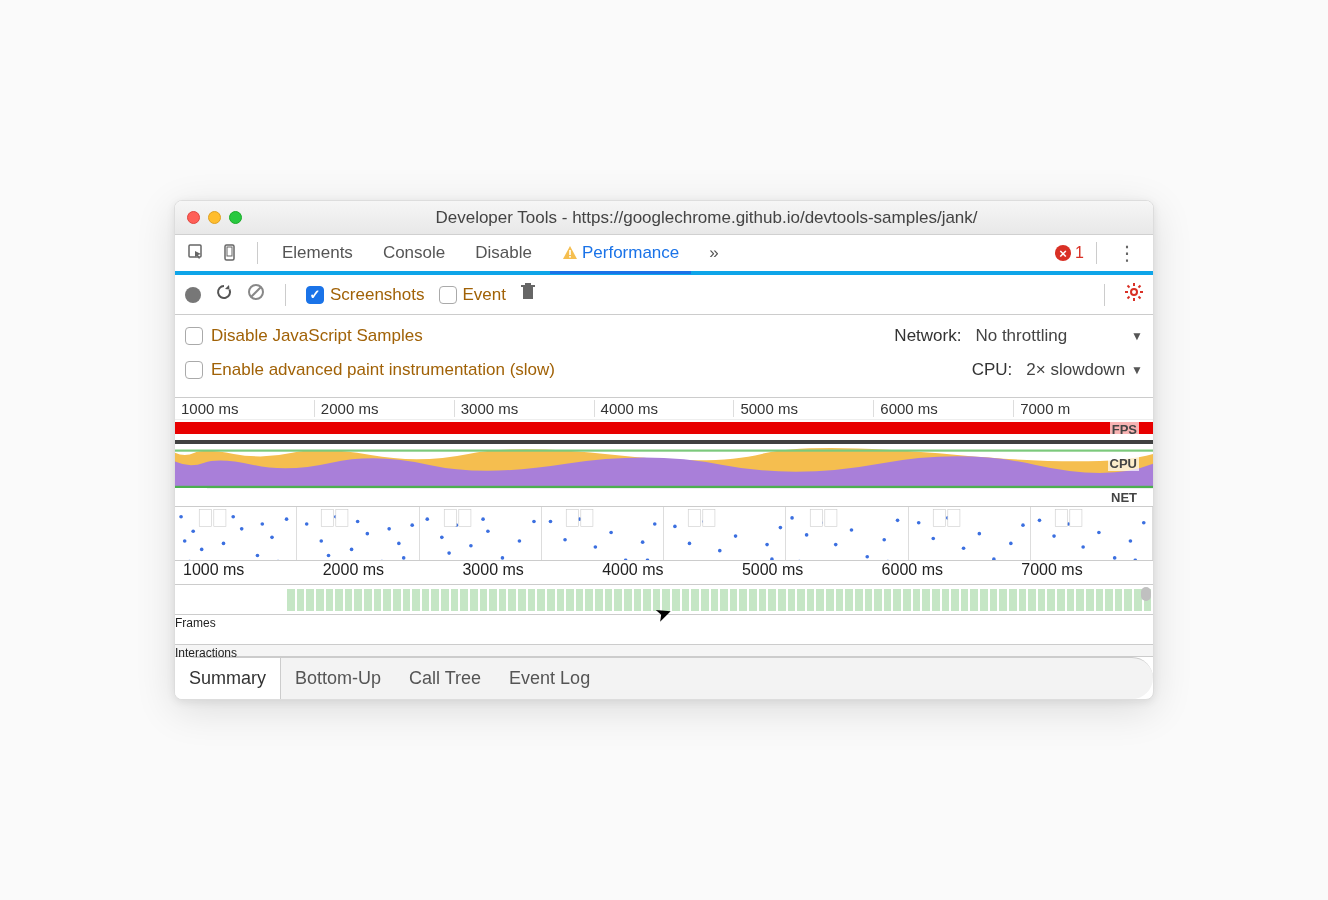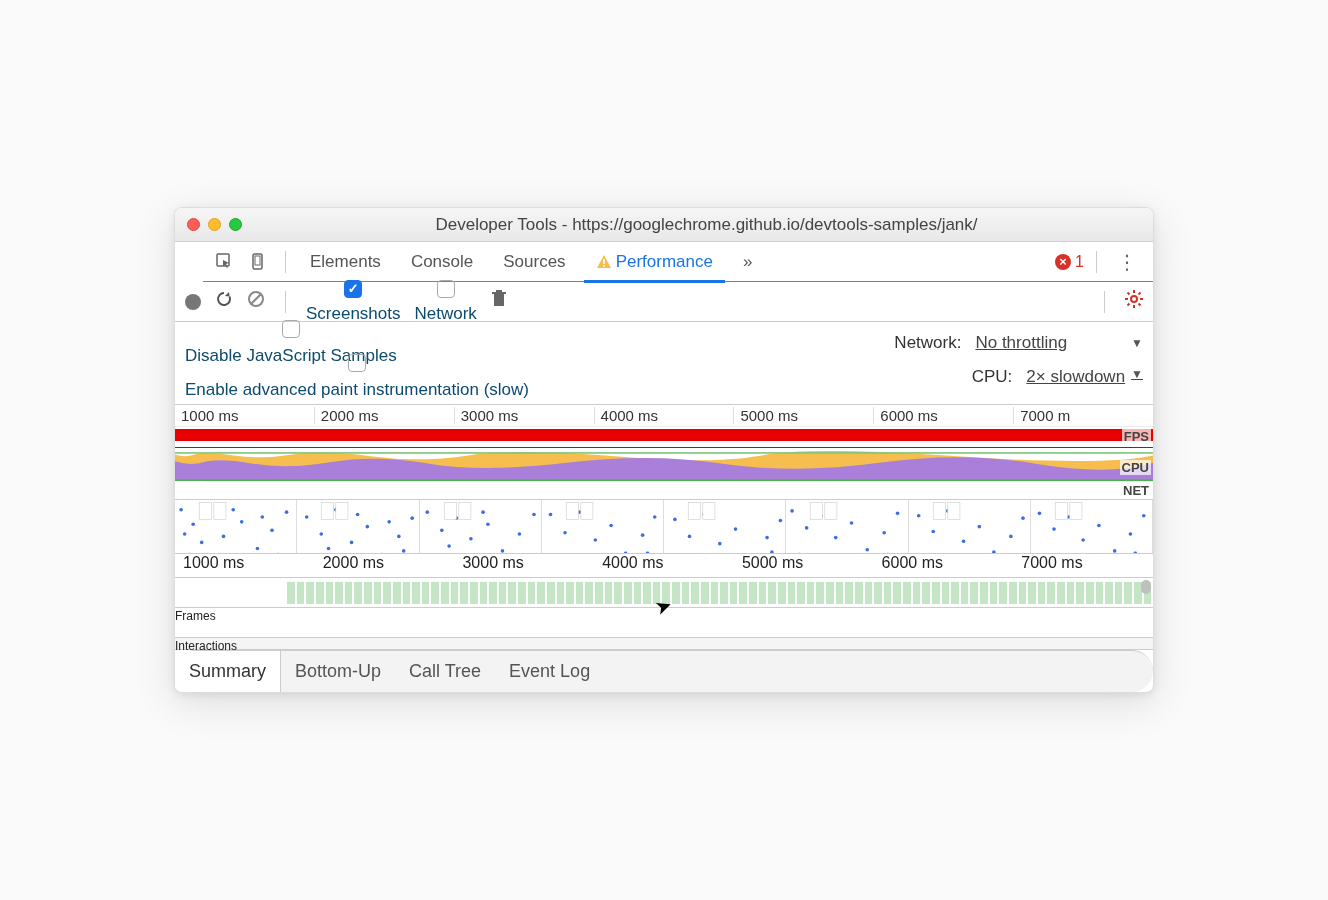--- a/index.html
+++ b/index.html
@@ -31,56 +31,56 @@
     padding: 0 12px;
     gap: 24px;
   }
   .traffic { display: flex; gap: 8px; margin-right: 6px;}
   .tl { width: 13px; height: 13px; border-radius: 50%; }
   .tl.red { background:#ff5f57; border:1px solid #e0443e;}
   .tl.yellow { background:#ffbd2e; border:1px solid #dea123;}
   .tl.green { background:#28c940; border:1px solid #1aab29;}
   .title-text { flex:1; text-align:center; font-size:17px; color:#444; overflow:hidden; white-space:nowrap; }
   
-  .tabs-bar { height:40px; border-bottom:1px solid #0ea5e9; display:flex; align-items:center; padding:0 8px; gap:6px;margin-left:28px;}
+  .tabs-bar { height:40px; border-bottom:4px solid #0ea5e9; display:flex; align-items:center; padding:0 8px; gap:6px;}
   .icon-btn { color:#555; display:flex; align-items:center; justify-content:center; width:28px; height:28px; border:none; background:none; font-size:16px;}
   .sep { width:1px; height:22px; background:#ccc; margin:0 6px;}
   .tab { font-size:17px; color:#555; padding:0 12px; height:40px; display:flex; align-items:center; gap:4px; position:relative;}
   .tab.active { color:#1a73e8; }
   .tab.active::after { content:""; position:absolute; left:0; right:0; bottom:-1px; height:3px; background:#1a73e8;}
   .spacer { flex:1; }
   .err-badge { display:flex; align-items:center; gap:4px; color:#d93025; font-size:16px;}
   .err-circle { width:16px; height:16px; border-radius:50%; background:#d93025; display:flex; align-items:center; justify-content:center;}
   .err-circle::before { content:"×"; color:#fff; font-size:13px; font-weight:bold; line-height:1;}
   .kebab { font-size:20px; color:#666; padding:0 8px;}
   
   .toolbar { height:40px; border-bottom:1px solid #ccc; display:flex; align-items:center; padding:0 10px; gap:14px;}
   .rec-dot { width:16px; height:16px; border-radius:50%; background:#777;}
   .toolbar .icon { color:#666; font-size:17px;}
-  .cb { display:flex; align-items:center; gap:6px; font-size:17px; color:#0c4a6e;flex-direction:column;}
+  .cb { display:flex; align-items:center; gap:6px; font-size:17px; color:#a16207;}
   .cb .box { width:18px; height:18px; border-radius:4px; border:1.5px solid #aaa; display:flex; align-items:center; justify-content:center;}
   .cb .box.checked { background:#1a73e8; border-color:#1a73e8;}
   .cb .box.checked::after{content:"✓"; color:#fff; font-size:13px; font-weight:bold;}
   .gear { color:#d93025; font-size:18px;}
   
   .opts { border-bottom:1px solid #ccc; padding:4px 10px 10px 10px; font-size:17px; color:#333;}
   .opts-row { display:flex; align-items:center; height:34px; gap:10px;}
   .opts-row .label-group { display:flex; gap:8px;}
   .opts-right { margin-left:auto; display:flex; align-items:center; gap:14px;}
-  .sel { display:flex; gap:6px; color:#444;text-decoration:underline;}
+  .sel { display:flex; align-items:center; gap:6px; color:#444;}
   .tri { font-size:12px; color:#555;}
   
   .overview { position:relative; }
   .ruler { display:flex; font-size:15px; color:#333; height:22px; align-items:center; position:relative; border-bottom:1px solid #eee;}
   .ruler .tick { flex:1; text-align:left; padding-left:6px; border-left:1px solid #ddd; white-space:nowrap; overflow:hidden;}
   .ruler .tick:first-child{border-left:none;}
   .fps-row { display:flex; height:20px; position:relative;}
   .fps-bar { flex:1; background:#e80000; margin-top:2px; height:12px;}
-  .lane-label { position:absolute; right:2px; font-size:13px; font-weight:bold; color:#444; background:rgba(255,255,255,0.7); padding:0 2px;}
-  .cpu-row { position:relative; height:34px; border-top:1px solid #404040;}
+  .lane-label { position:absolute; right:14px; font-size:13px; font-weight:bold; color:#444; background:rgba(255,255,255,0.7); padding:0 2px;}
+  .cpu-row { position:relative; height:48px; border-top:4px solid #404040;}
   .cpu-svg { width:100%; height:100%;}
   .net-row { position:relative; height:18px; border-top:1px solid #eee;margin-left:32px;}
   .thumbs-row { display:flex; height:55px; border-top:1px solid #ccc; border-bottom:1px solid #ccc; gap:0;}
   .thumb { flex:1; position:relative; background:#fff; border-right:1px solid #ddd; overflow:hidden;}
   .thumb svg{position:absolute;inset:0;}
   
   .flame-ruler { display:flex; font-size:16px; color:#222; height:24px; border-bottom:1px solid #ccc;}
   .flame-ruler .tick{flex:1; padding-left:8px; white-space:nowrap; overflow:hidden;}
   .frames-row, .inter-row { display:flex; height:30px; border-bottom:1px solid #ccc;}
   .row-label { width:110px; font-size:12px; color:#222; display:flex; align-items:center;margin-top:38px;}
@@ -121,21 +121,21 @@
     </div>
     <div class="icon-btn">
       <svg width="18" height="18" viewBox="0 0 18 18">
           <rect x="3" y="1" width="9" height="15" rx="1.5" fill="none" stroke="#666" stroke-width="1.5"></rect>
           <rect x="5" y="3" width="5" height="9" fill="none" stroke="#666" stroke-width="1"></rect>
         </svg>
     </div>
     <div class="sep"></div>
     <div class="tab">Elements</div>
     <div class="tab">Console</div>
-    <div class="tab">Sources</div>
+    <div class="tab">Disable</div>
     <div class="tab active">
       <svg width="16" height="16" viewBox="0 0 16 16">
           <path d="M8 1 L15 14 L1 14 Z" fill="#f5be4f"></path>
           <rect x="7.2" y="5" width="1.6" height="5" fill="#fff"></rect>
           <rect x="7.2" y="11" width="1.6" height="1.6" fill="#fff"></rect>
         </svg>
       <span>Performance</span>
     </div>
     <div class="tab">»</div>
     <div class="spacer"></div>
@@ -161,21 +161,21 @@
           <line x1="4" y1="14" x2="14" y2="4" stroke="#888" stroke-width="2"></line>
         </svg>
     </div>
     <div class="sep"></div>
     <label class="cb">
       <span class="box checked"></span>
       <span>Screenshots</span>
     </label>
     <label class="cb">
       <span class="box"></span>
-      <span>Network</span>
+      <span>Event</span>
     </label>
     <div class="icon">
       <svg width="16" height="18" viewBox="0 0 16 18">
           <rect x="3" y="4" width="10" height="12" fill="#666"></rect>
           <rect x="1" y="2" width="14" height="2" fill="#666"></rect>
           <rect x="5" y="0" width="6" height="2" fill="#666"></rect>
         </svg>
     </div>
     <div class="spacer"></div>
     <div class="sep"></div>

